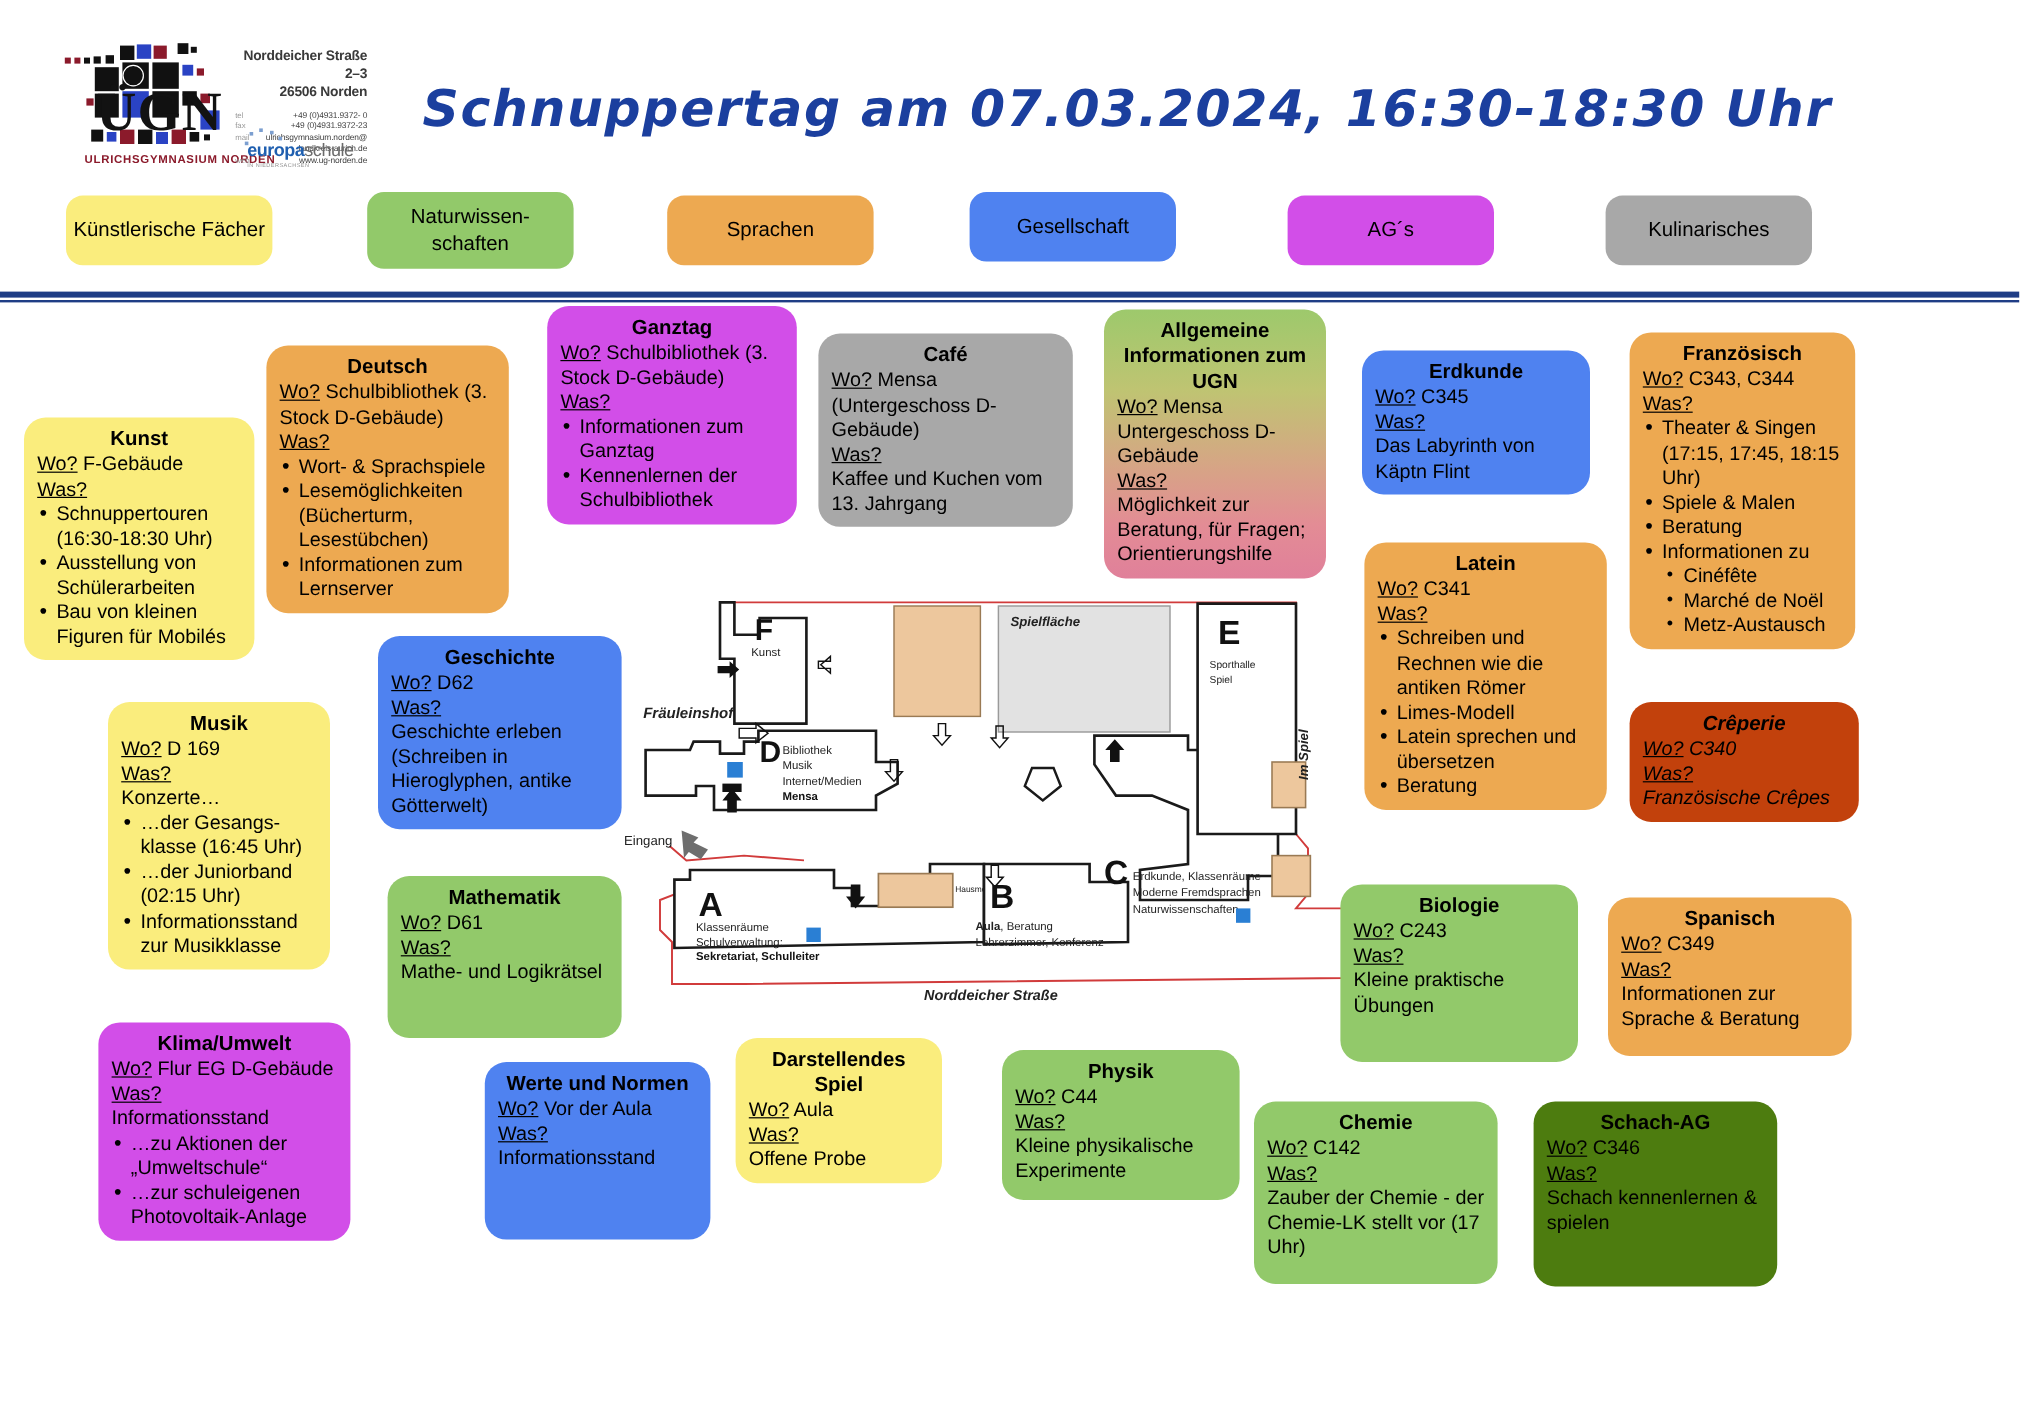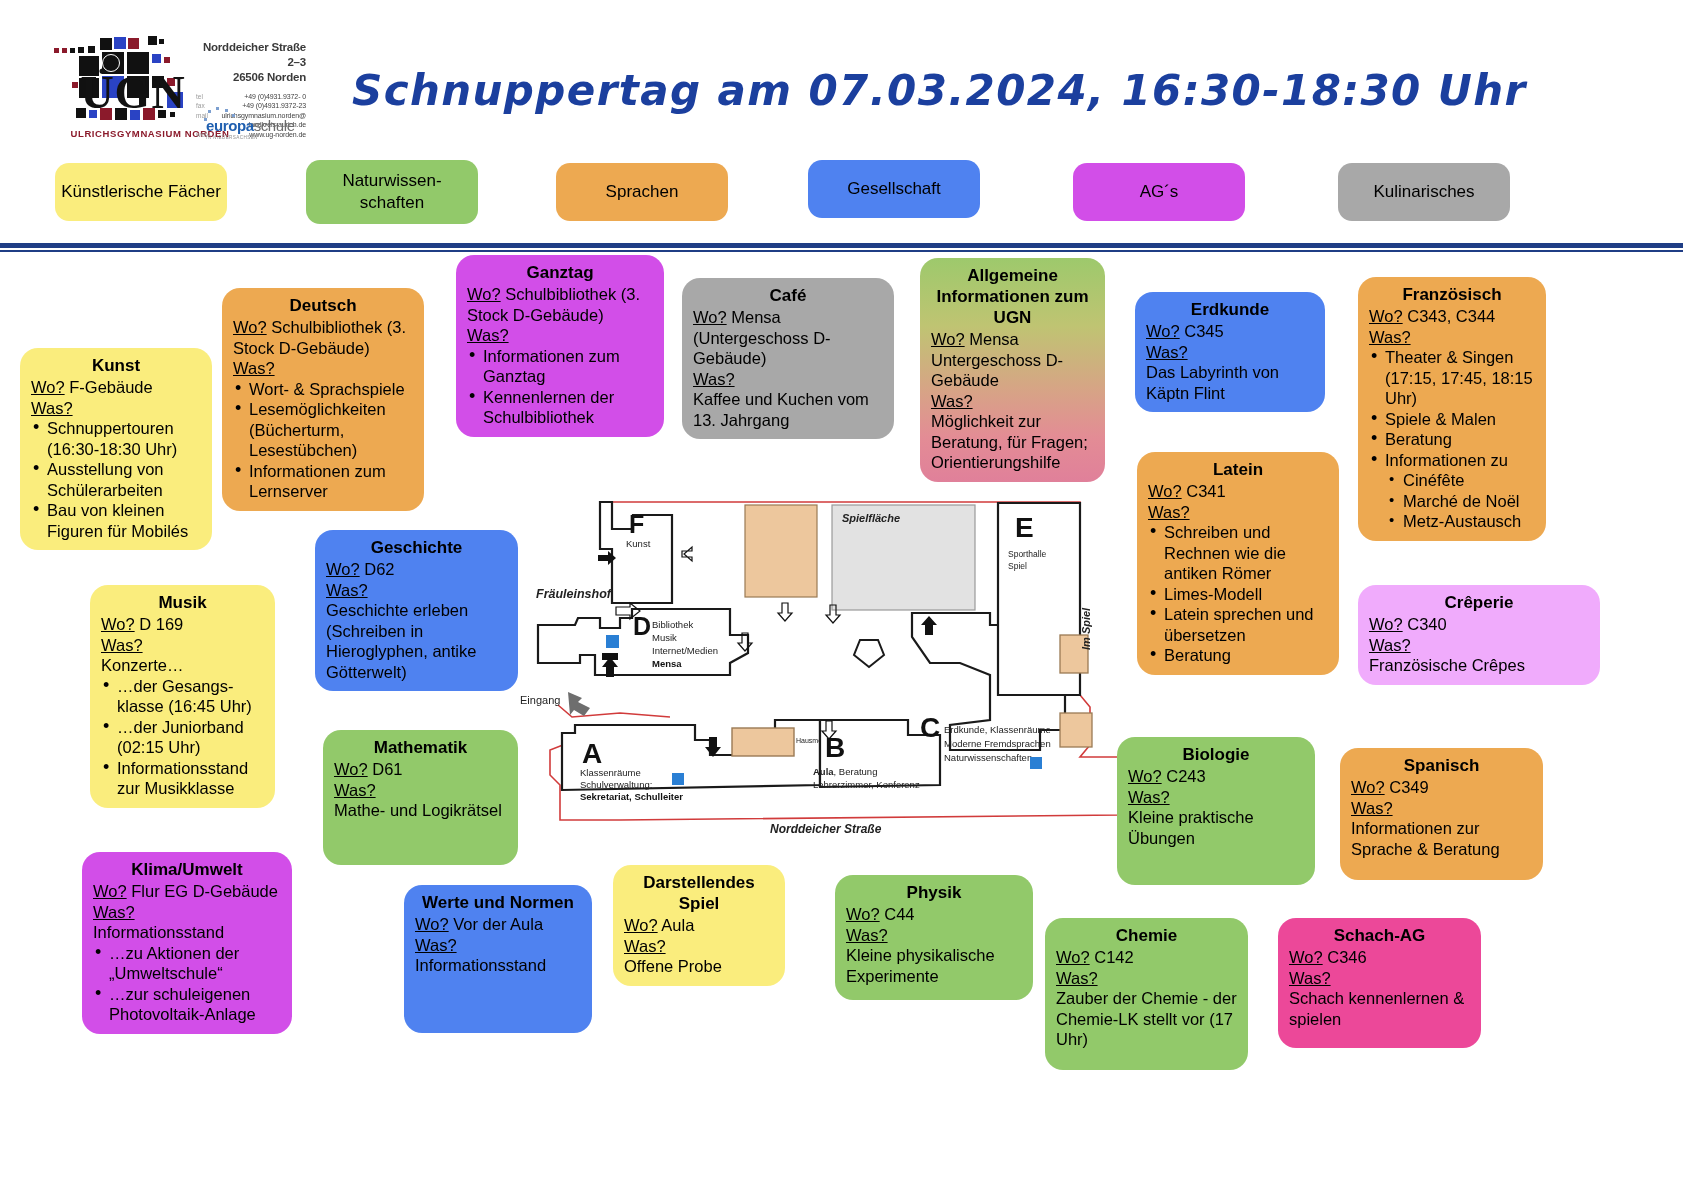--- a/index.html
+++ b/index.html
@@ -478,21 +478,21 @@
     <div><span class="lbl">Wo?</span> <span>C341</span></div>
     <div class="lbl">Was?</div>
     <ul>
       <li>Schreiben und Rechnen wie die antiken Römer</li>
       <li>Limes-Modell</li>
       <li>Latein sprechen und übersetzen</li>
       <li>Beratung</li>
     </ul>
   </div>
 
-  <div class="card" style="left:1358px;top:585px;width:242px;background:#f0abfc;">
+  <div class="card" style="left:1358px;top:585px;width:191px;background:#c2410c;font-style:italic;">
     <div class="ctitle">Crêperie</div>
     <div><span class="lbl">Wo?</span> <span>C340</span></div>
     <div class="lbl">Was?</div>
     <div>Französische Crêpes</div>
   </div>
 
   <div class="card" style="left:315px;top:530px;width:203px;background:#4f82f0;">
     <div class="ctitle">Geschichte</div>
     <div><span class="lbl">Wo?</span> <span>D62</span></div>
     <div class="lbl">Was?</div>
@@ -541,20 +541,20 @@
     <div>Informationen zur Sprache &amp; Beratung</div>
   </div>
 
   <div class="card" style="left:1045px;top:918px;width:203px;height:152px;background:#92c96a;">
     <div class="ctitle">Chemie</div>
     <div><span class="lbl">Wo?</span> <span>C142</span></div>
     <div class="lbl">Was?</div>
     <div>Zauber der Chemie - der Chemie-LK stellt vor (17 Uhr)</div>
   </div>
 
-  <div class="card" style="left:1278px;top:918px;width:203px;height:130px;background:#ec4899;">
+  <div class="card" style="left:1278px;top:918px;width:203px;height:154px;background:#4d7c0f;">
     <div class="ctitle">Schach-AG</div>
     <div><span class="lbl">Wo?</span> <span>C346</span></div>
     <div class="lbl">Was?</div>
     <div>Schach kennenlernen &amp; spielen</div>
   </div>
 
 </div>
 
 </body></html>

